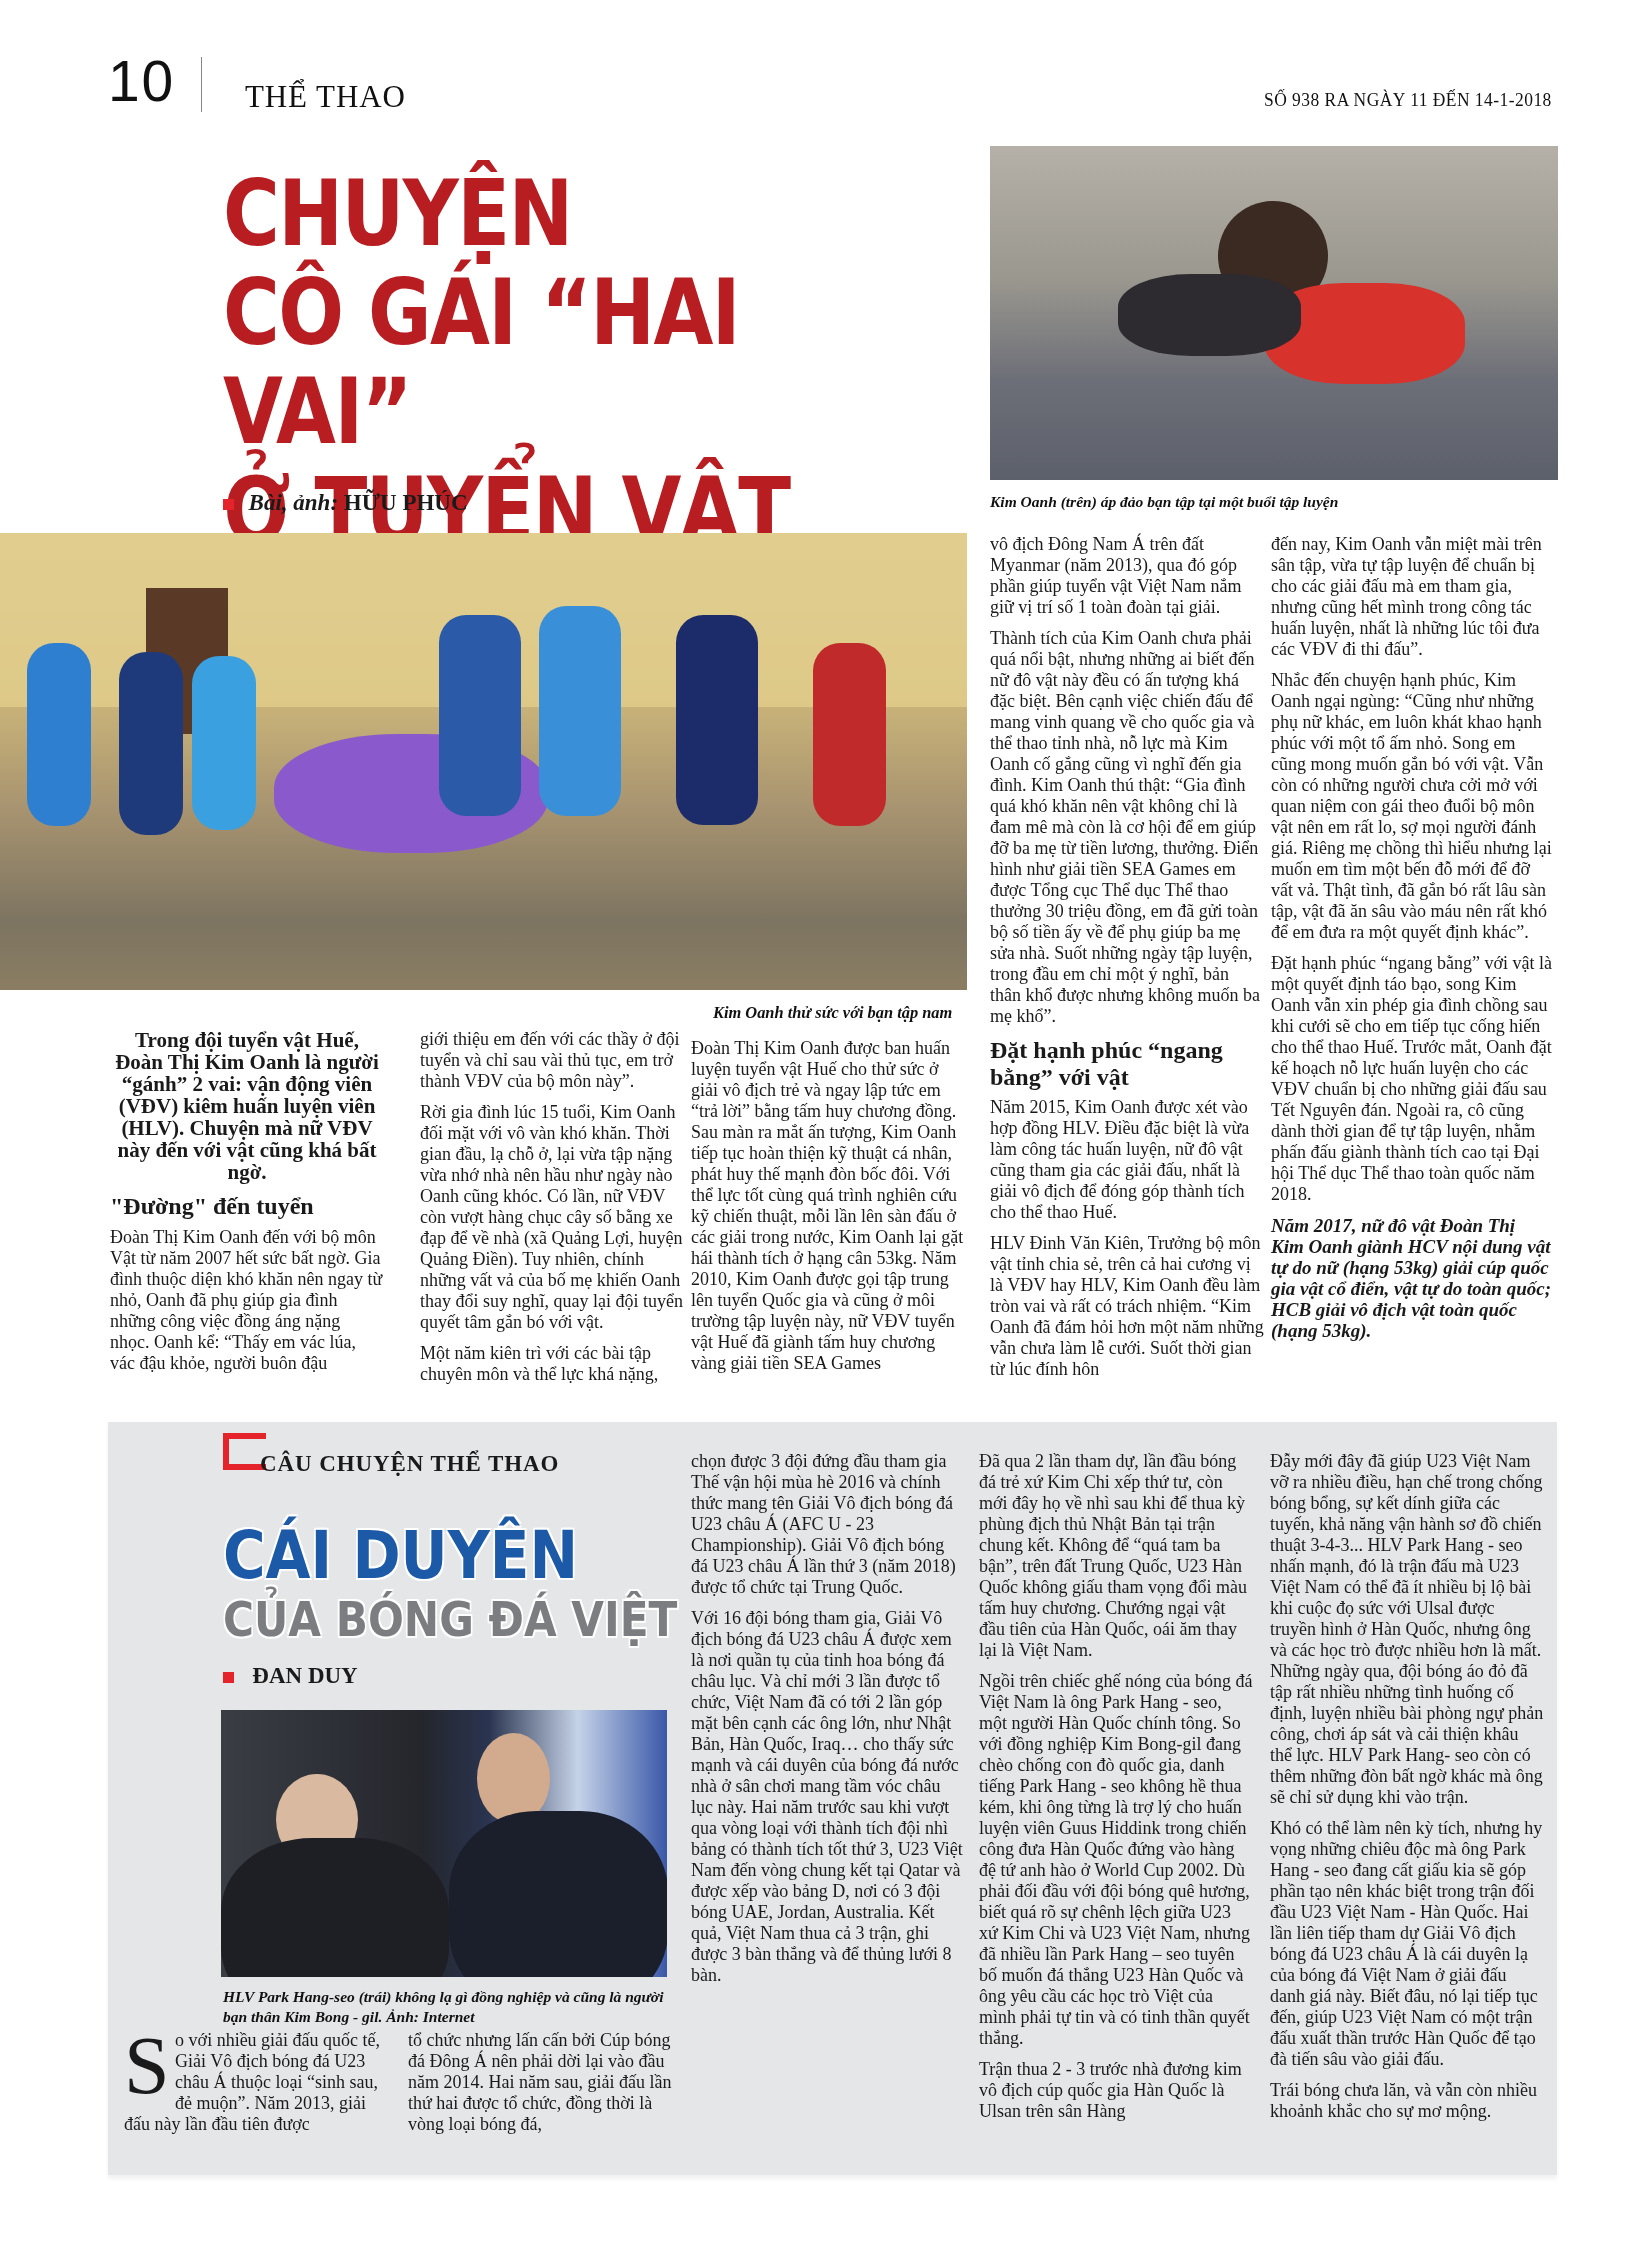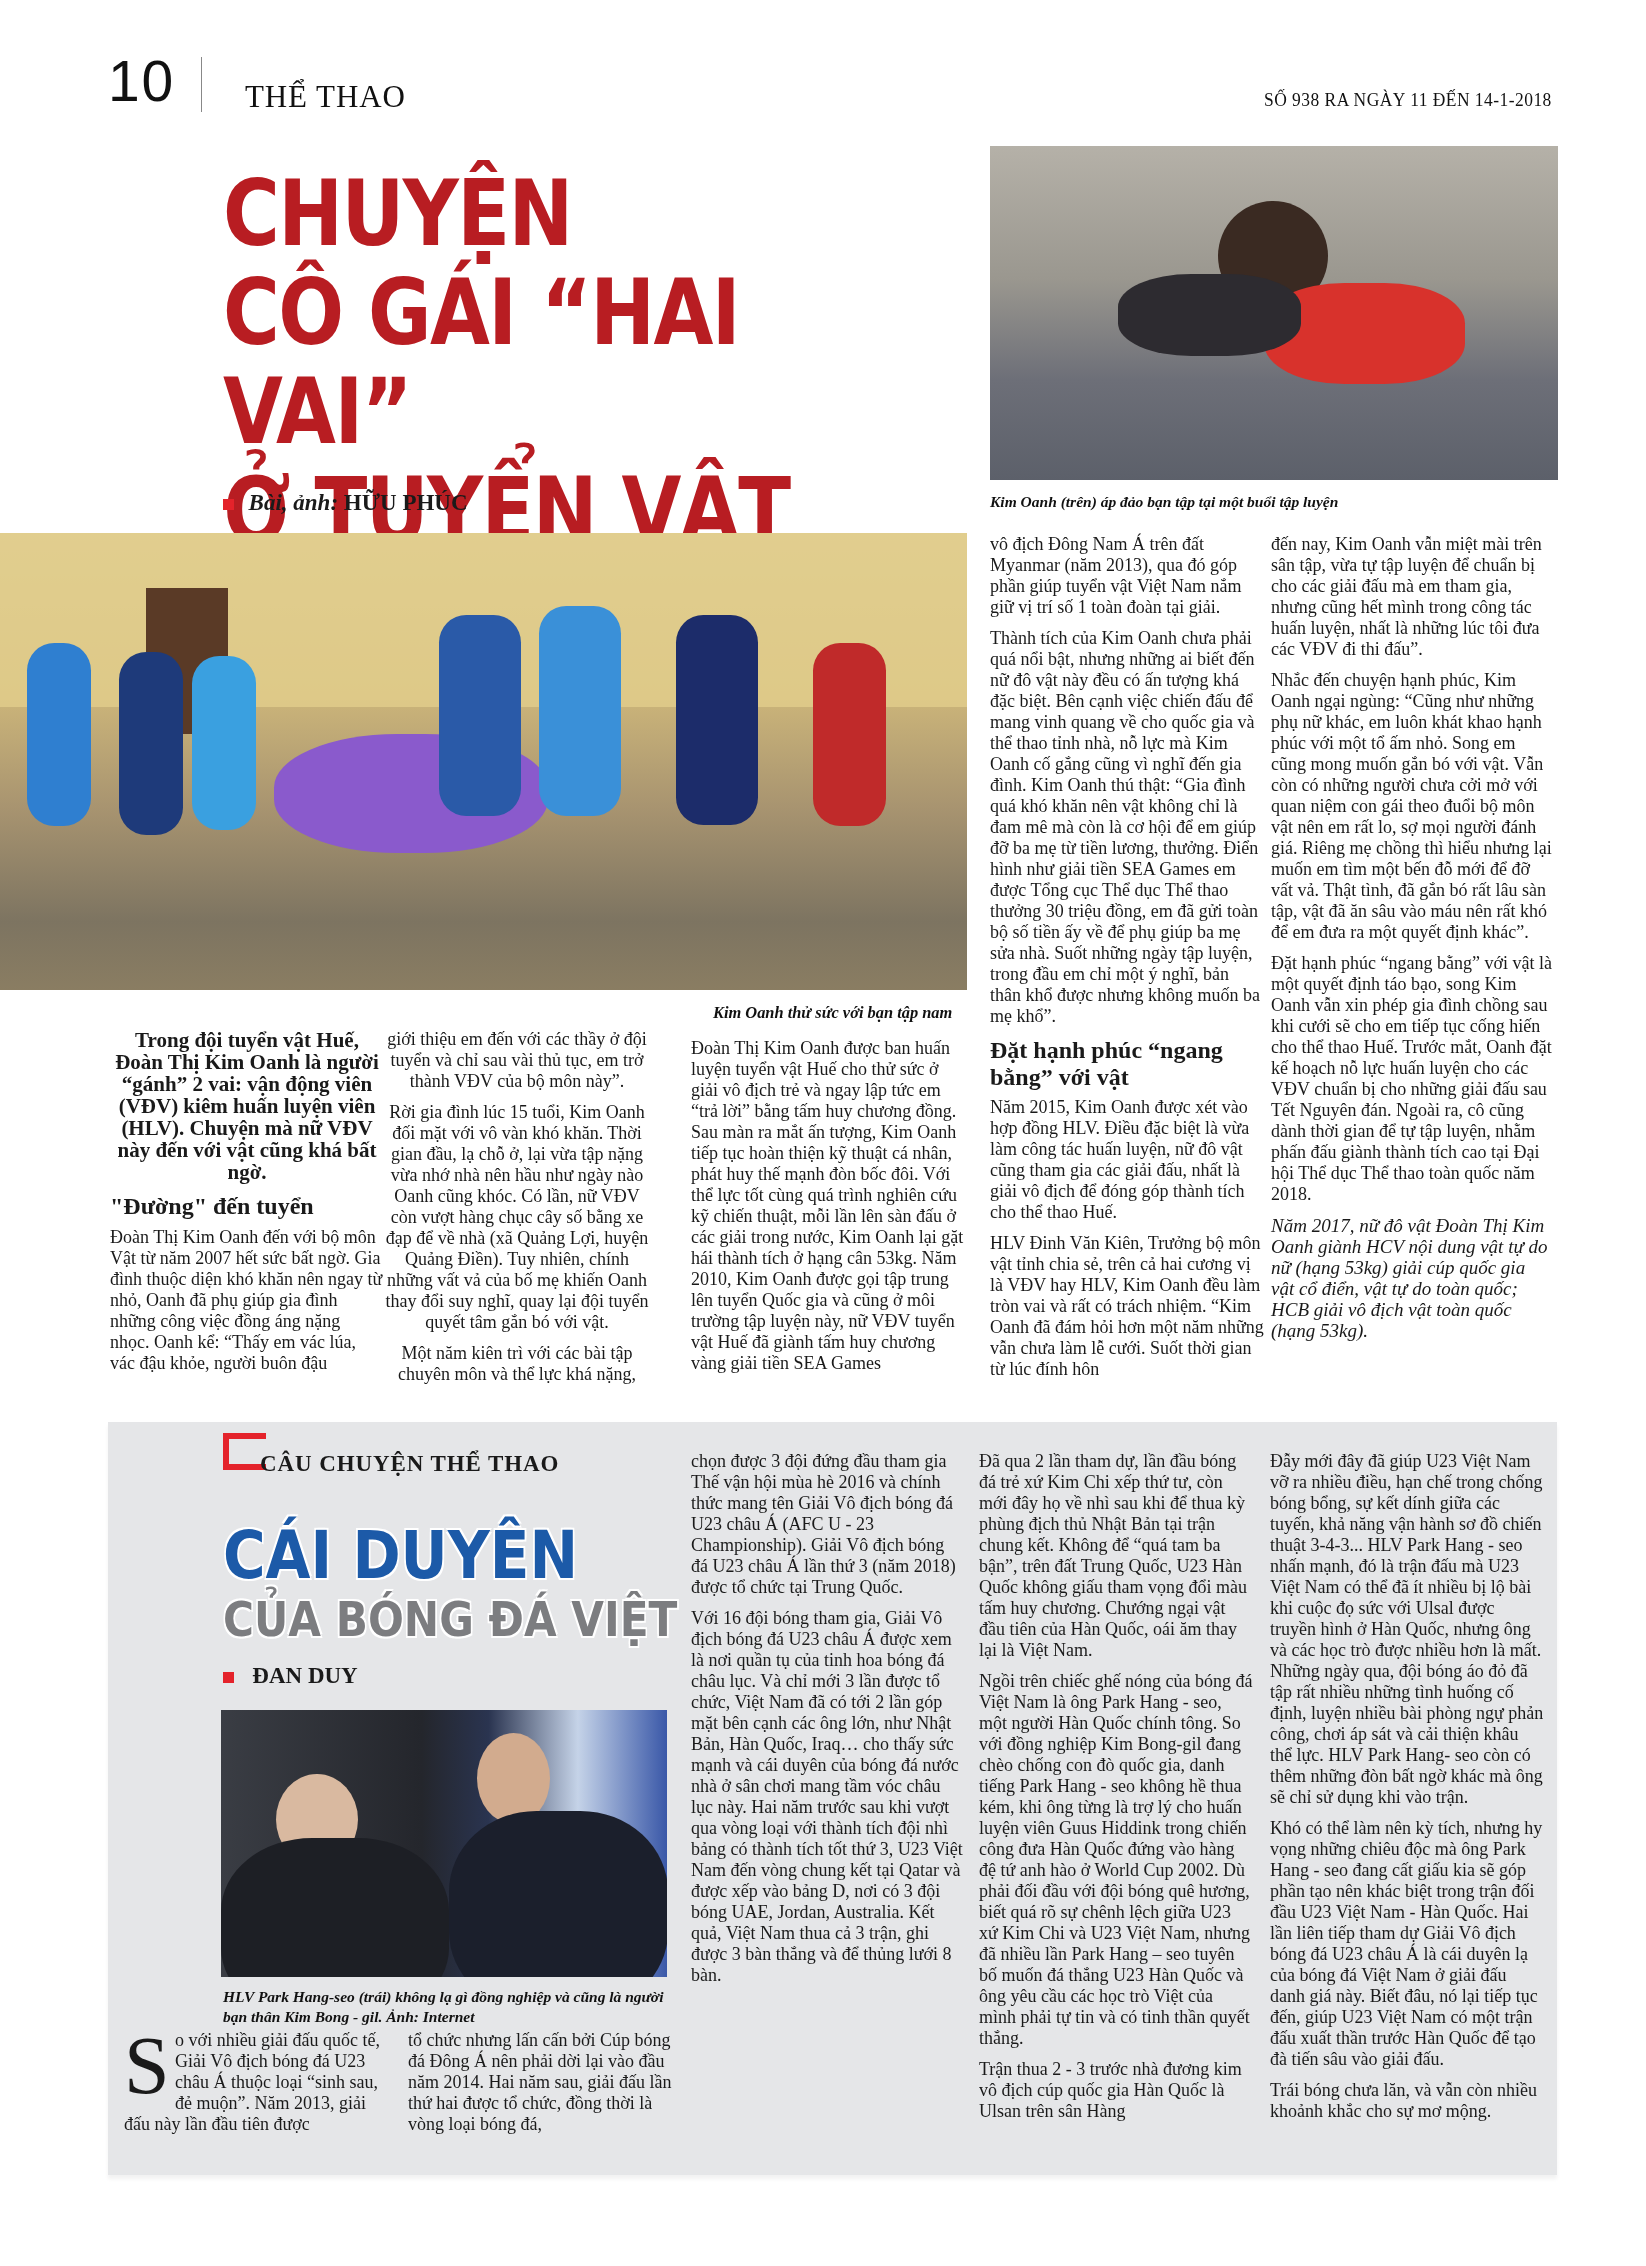--- a/index.html
+++ b/index.html
@@ -28,25 +28,25 @@
   .caption { font-style: italic; font-weight: bold; font-size: 15.5px; color: #111; }
   .cap-top { left: 990px; top: 493px; }
   .cap-main { left: 713px; top: 1003px; font-size: 16.4px; }
   .cap-small { left: 223px; top: 1987px; width: 457px; font-size: 15.5px; line-height: 20px; }
   
   .col { font-size: 18px; line-height: 21px; text-align: left; }
   .col p { margin: 0 0 10px 0; }
   .lead { font-weight: bold; font-size: 21px; line-height: 22px; margin-bottom: 31px; text-align: center; }
   .subhead { font-weight: bold; font-size: 24px; line-height: 26.5px; margin: 9.1px 0 7.3px; }
   .c1 { left: 110px; top: 1029px; width: 274px; }
-  .c2 { left: 380px; top: 1029px; width: 274px; text-align: center; }
+  .c2 { left: 420px; top: 1029px; width: 274px; }
   .c3 { left: 691px; top: 1038px; width: 274px; }
   .c4 { left: 990px; top: 534px; width: 274px; }
   .c5 { left: 1271px; top: 534px; width: 281px; }
-  .sidebar-note { font-style: italic; font-size: 19px; line-height: 21px; margin-top: 33px; }
+  .sidebar-note { font-style: italic; font-size: 19px; line-height: 21px; margin-top: 33px; font-weight: bold; }
   
   .box { left: 108px; top: 1422px; width: 1449px; height: 753px; background: #e5e6e8; box-shadow: 0 3.7px 3.7px #f2f2f2; }
   .kicker { left: 223px; top: 1433px; }
   .kicker-mark { position: absolute; left: 0; top: 0; width: 37px; height: 37px; border: 6.4px solid #e4232b; border-right: none; box-sizing: border-box; }
   .kicker-mark:after { content: ""; position: absolute; right: -6.4px; top: -6.4px; width: 6.4px; height: 6.4px; background: #e4232b; }
   .kicker-mark:before { content: ""; position: absolute; right: -6.4px; bottom: -6.4px; width: 6.4px; height: 6.4px; background: #e4232b; }
   .kicker-text { position: absolute; left: 37px; top: 18.3px; white-space: nowrap; font-weight: bold; font-size: 23px; letter-spacing: 0.9px; }
   .h2a { left: 223px; top: 1519px; font-family: "DejaVu Sans", "Liberation Sans", sans-serif; font-weight: bold; color: #1c5aa8; font-size: 66px; line-height: 73px; transform: scaleX(0.88); transform-origin: left top; white-space: nowrap; text-shadow: 1.8px 1.8px 0 #fff, -1.8px -1.8px 0 #fff, 1.8px -1.8px 0 #fff, -1.8px 1.8px 0 #fff; }
   .h2b { left: 223px; top: 1592px; font-family: "DejaVu Sans", "Liberation Sans", sans-serif; font-weight: bold; color: #7c7d80; font-size: 48px; line-height: 55px; transform: scaleX(0.88); transform-origin: left top; white-space: nowrap; text-shadow: 1.8px 1.8px 0 #fff, -1.8px -1.8px 0 #fff, 1.8px -1.8px 0 #fff, -1.8px 1.8px 0 #fff; }
   .byline2 { left: 223px; top: 1663px; font-weight: bold; font-size: 23px; }

